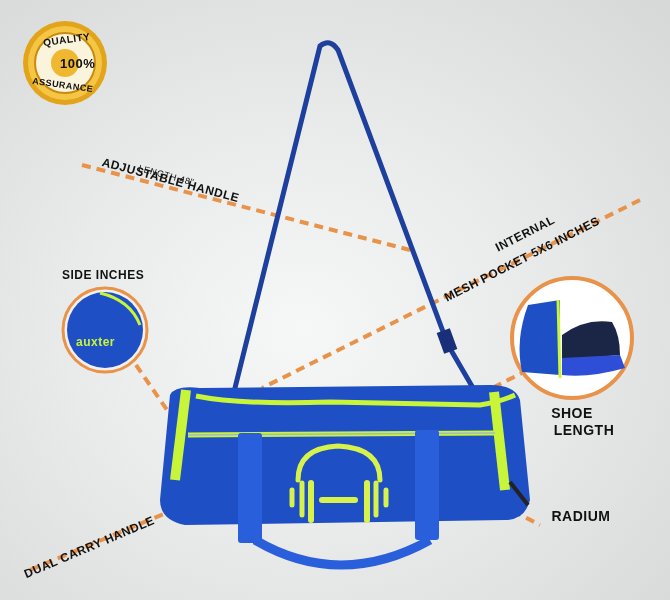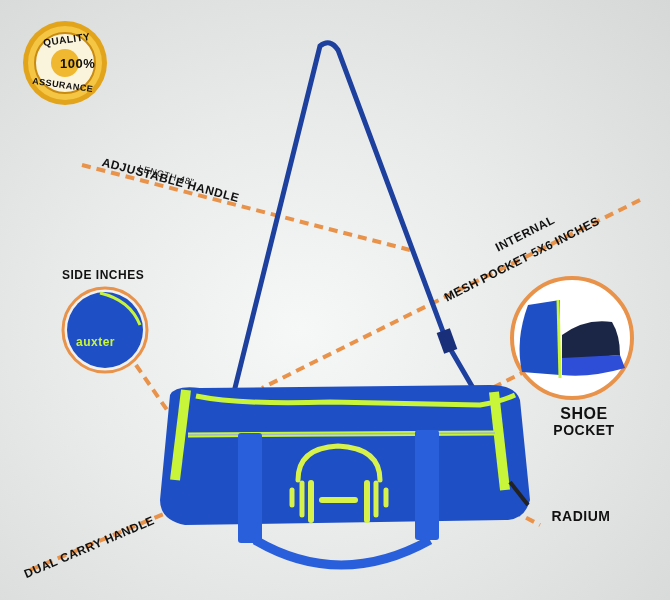--- a/index.html
+++ b/index.html
@@ -87,19 +87,19 @@
 
   <div class="lbl" style="left:104px;top:155px;font-size:12px;transform:rotate(15deg);transform-origin:left top;">ADJUSTABLE HANDLE</div>
   <div class="lbl" style="left:140px;top:163px;font-size:9px;font-weight:normal;transform:rotate(15deg);transform-origin:left top;">LENGTH 48"</div>
 
   <div class="lbl" style="left:493px;top:242px;font-size:12px;transform:rotate(-27deg);transform-origin:left top;">INTERNAL</div>
   <div class="lbl" style="left:442px;top:292px;font-size:12px;transform:rotate(-27deg);transform-origin:left top;">MESH POCKET 5X6 INCHES</div>
 
   <div class="lbl" style="left:62px;top:268px;font-size:12px;">SIDE INCHES</div>
   <div class="lbl" style="left:76px;top:335px;font-size:12px;color:#c8f53a;">auxter</div>
 
-  <div class="lbl center" style="left:548px;top:405px;width:72px;font-size:16px;">SHOE</div>
-  <div class="lbl center" style="left:540px;top:422px;width:88px;font-size:14px;">POCKET</div>
+  <div class="lbl center" style="left:536px;top:405px;width:72px;font-size:14px;">SHOE</div>
+  <div class="lbl center" style="left:540px;top:422px;width:88px;font-size:14px;">LENGTH</div>
 
   <div class="lbl" style="left:22px;top:568px;font-size:12px;transform:rotate(-23deg);transform-origin:left top;">DUAL CARRY HANDLE</div>
 
   <div class="lbl center" style="left:538px;top:508px;width:86px;font-size:14px;">RADIUM</div>
 </div>
 
 </body></html>

